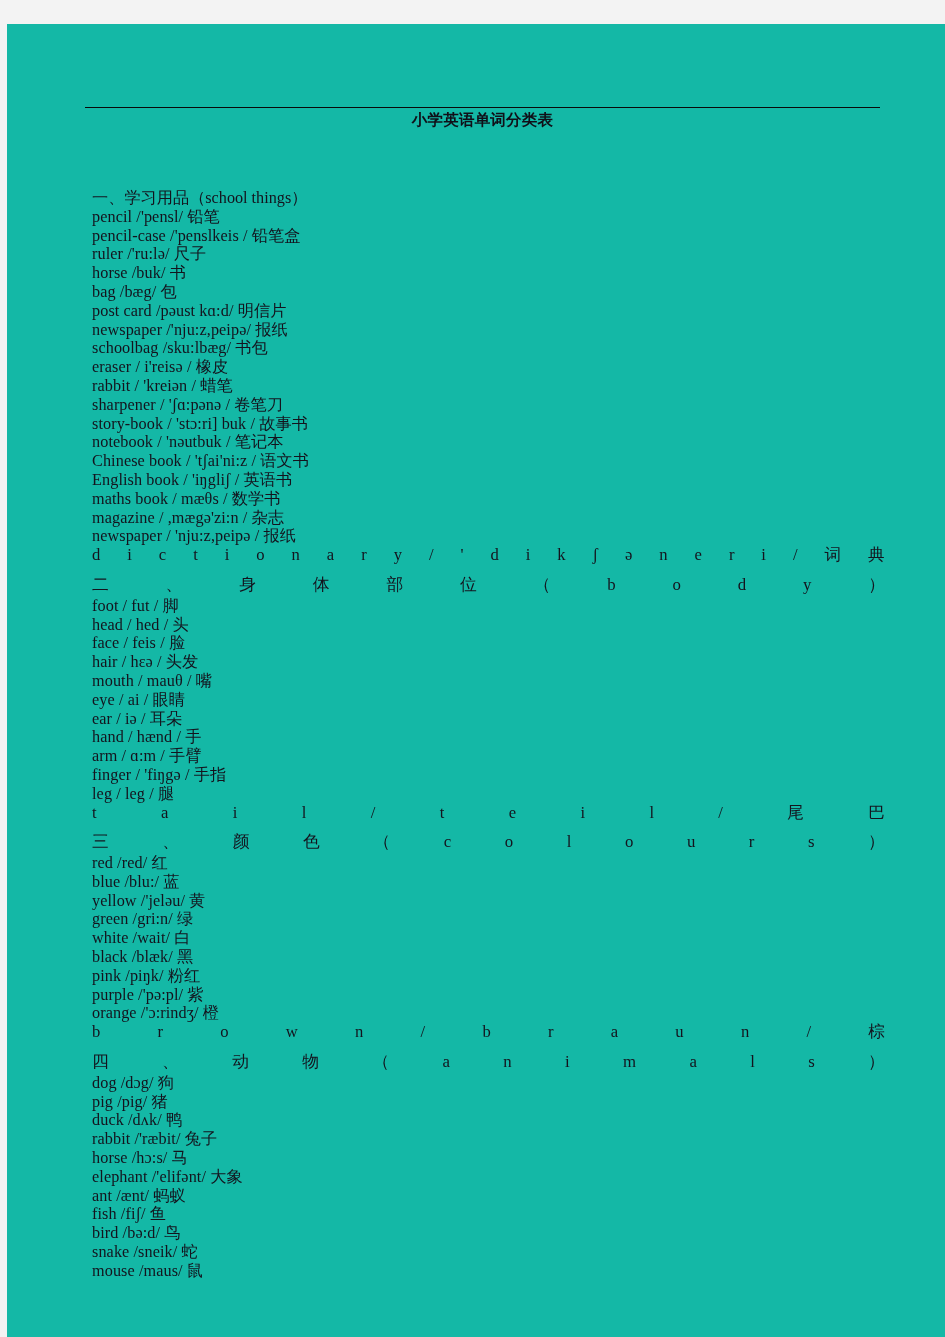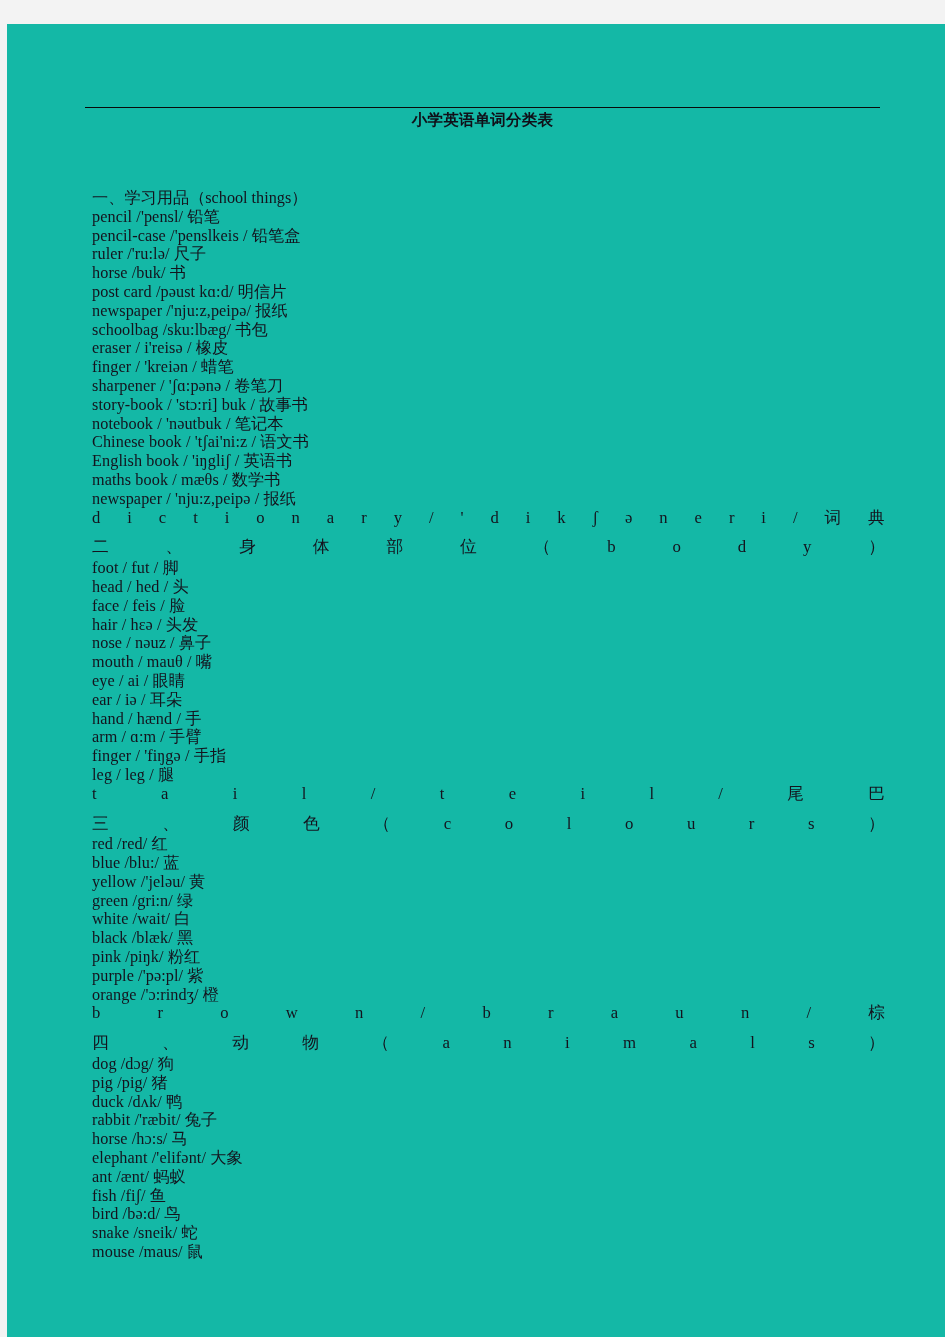--- a/index.html
+++ b/index.html
@@ -80,31 +80,33 @@
 
 <div id="page">
   <div id="header-rule"></div>
   <div id="doc-title">小学英语单词分类表</div>
   <div id="content">
       <div class="sec-head">一、学习用品（school things）</div>
       <div class="line">pencil /'pensl/ 铅笔</div>
       <div class="line">pencil-case /'penslkeis / 铅笔盒</div>
       <div class="line">ruler /'ru:lə/ 尺子</div>
       <div class="line">horse /buk/ 书</div>
+      <div class="line">bag /bæg/ 包</div>
       <div class="line">post card /pəust kɑ:d/ 明信片</div>
       <div class="line">newspaper /'nju:z,peipə/ 报纸</div>
       <div class="line">schoolbag /sku:lbæg/ 书包</div>
       <div class="line">eraser / i'reisə / 橡皮</div>
-      <div class="line">finger / 'kreiən / 蜡笔</div>
+      <div class="line">rabbit / 'kreiən / 蜡笔</div>
       <div class="line">sharpener / 'ʃɑ:pənə / 卷笔刀</div>
       <div class="line">story-book / 'stɔ:ri] buk / 故事书</div>
       <div class="line">notebook / 'nəutbuk / 笔记本</div>
       <div class="line">Chinese book / 'tʃai'ni:z / 语文书</div>
       <div class="line">English book / 'iŋgliʃ / 英语书</div>
       <div class="line">maths book / mæθs / 数学书</div>
+      <div class="line">magazine / ,mægə'zi:n / 杂志</div>
       <div class="line">newspaper / 'nju:z,peipə / 报纸</div>
       <div class="just">
         <span>d</span>
         <span>i</span>
         <span>c</span>
         <span>t</span>
         <span>i</span>
         <span>o</span>
         <span>n</span>
         <span>a</span>
@@ -136,21 +138,20 @@
         <span>b</span>
         <span>o</span>
         <span>d</span>
         <span>y</span>
         <span>）</span>
       </div>
       <div class="line">foot / fut / 脚</div>
       <div class="line">head / hed / 头</div>
       <div class="line">face / feis / 脸</div>
       <div class="line">hair / hɛə / 头发</div>
-      <div class="line">nose / nəuz / 鼻子</div>
       <div class="line">mouth / mauθ / 嘴</div>
       <div class="line">eye / ai / 眼睛</div>
       <div class="line">ear / iə / 耳朵</div>
       <div class="line">hand / hænd / 手</div>
       <div class="line">arm / ɑ:m / 手臂</div>
       <div class="line">finger / 'fiŋgə / 手指</div>
       <div class="line">leg / leg / 腿</div>
       <div class="just">
         <span>t</span>
         <span>a</span>

